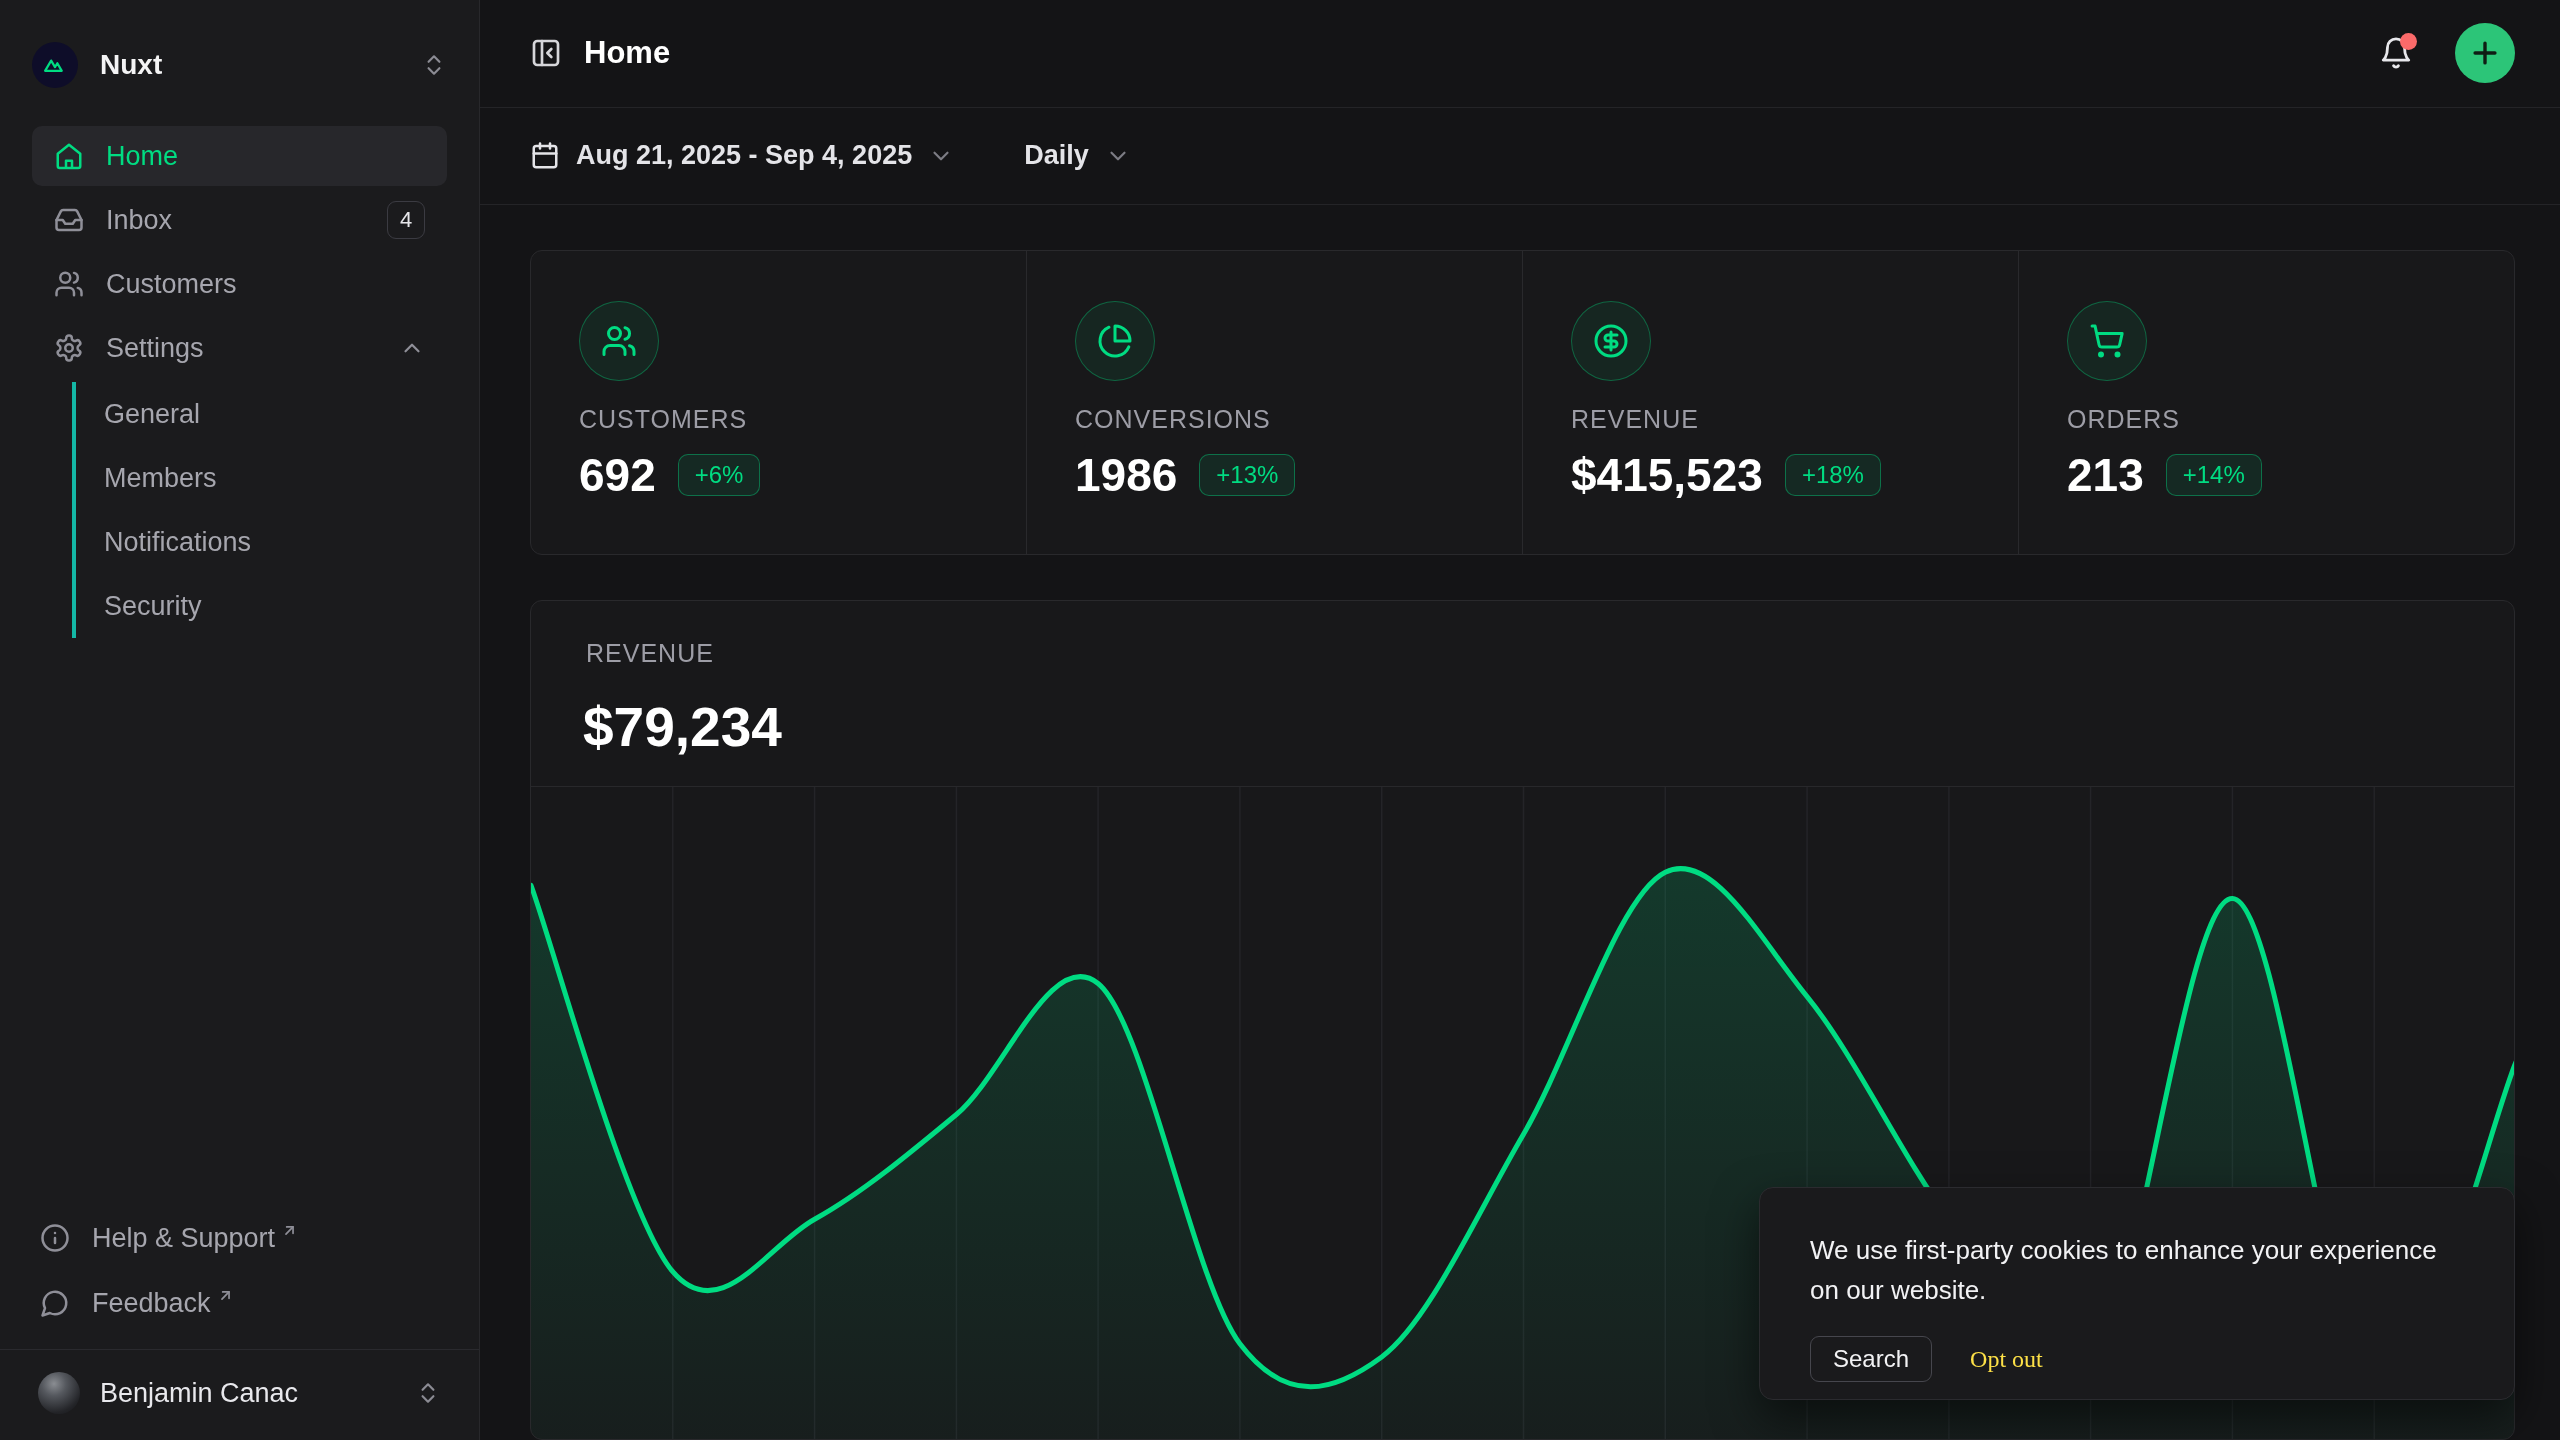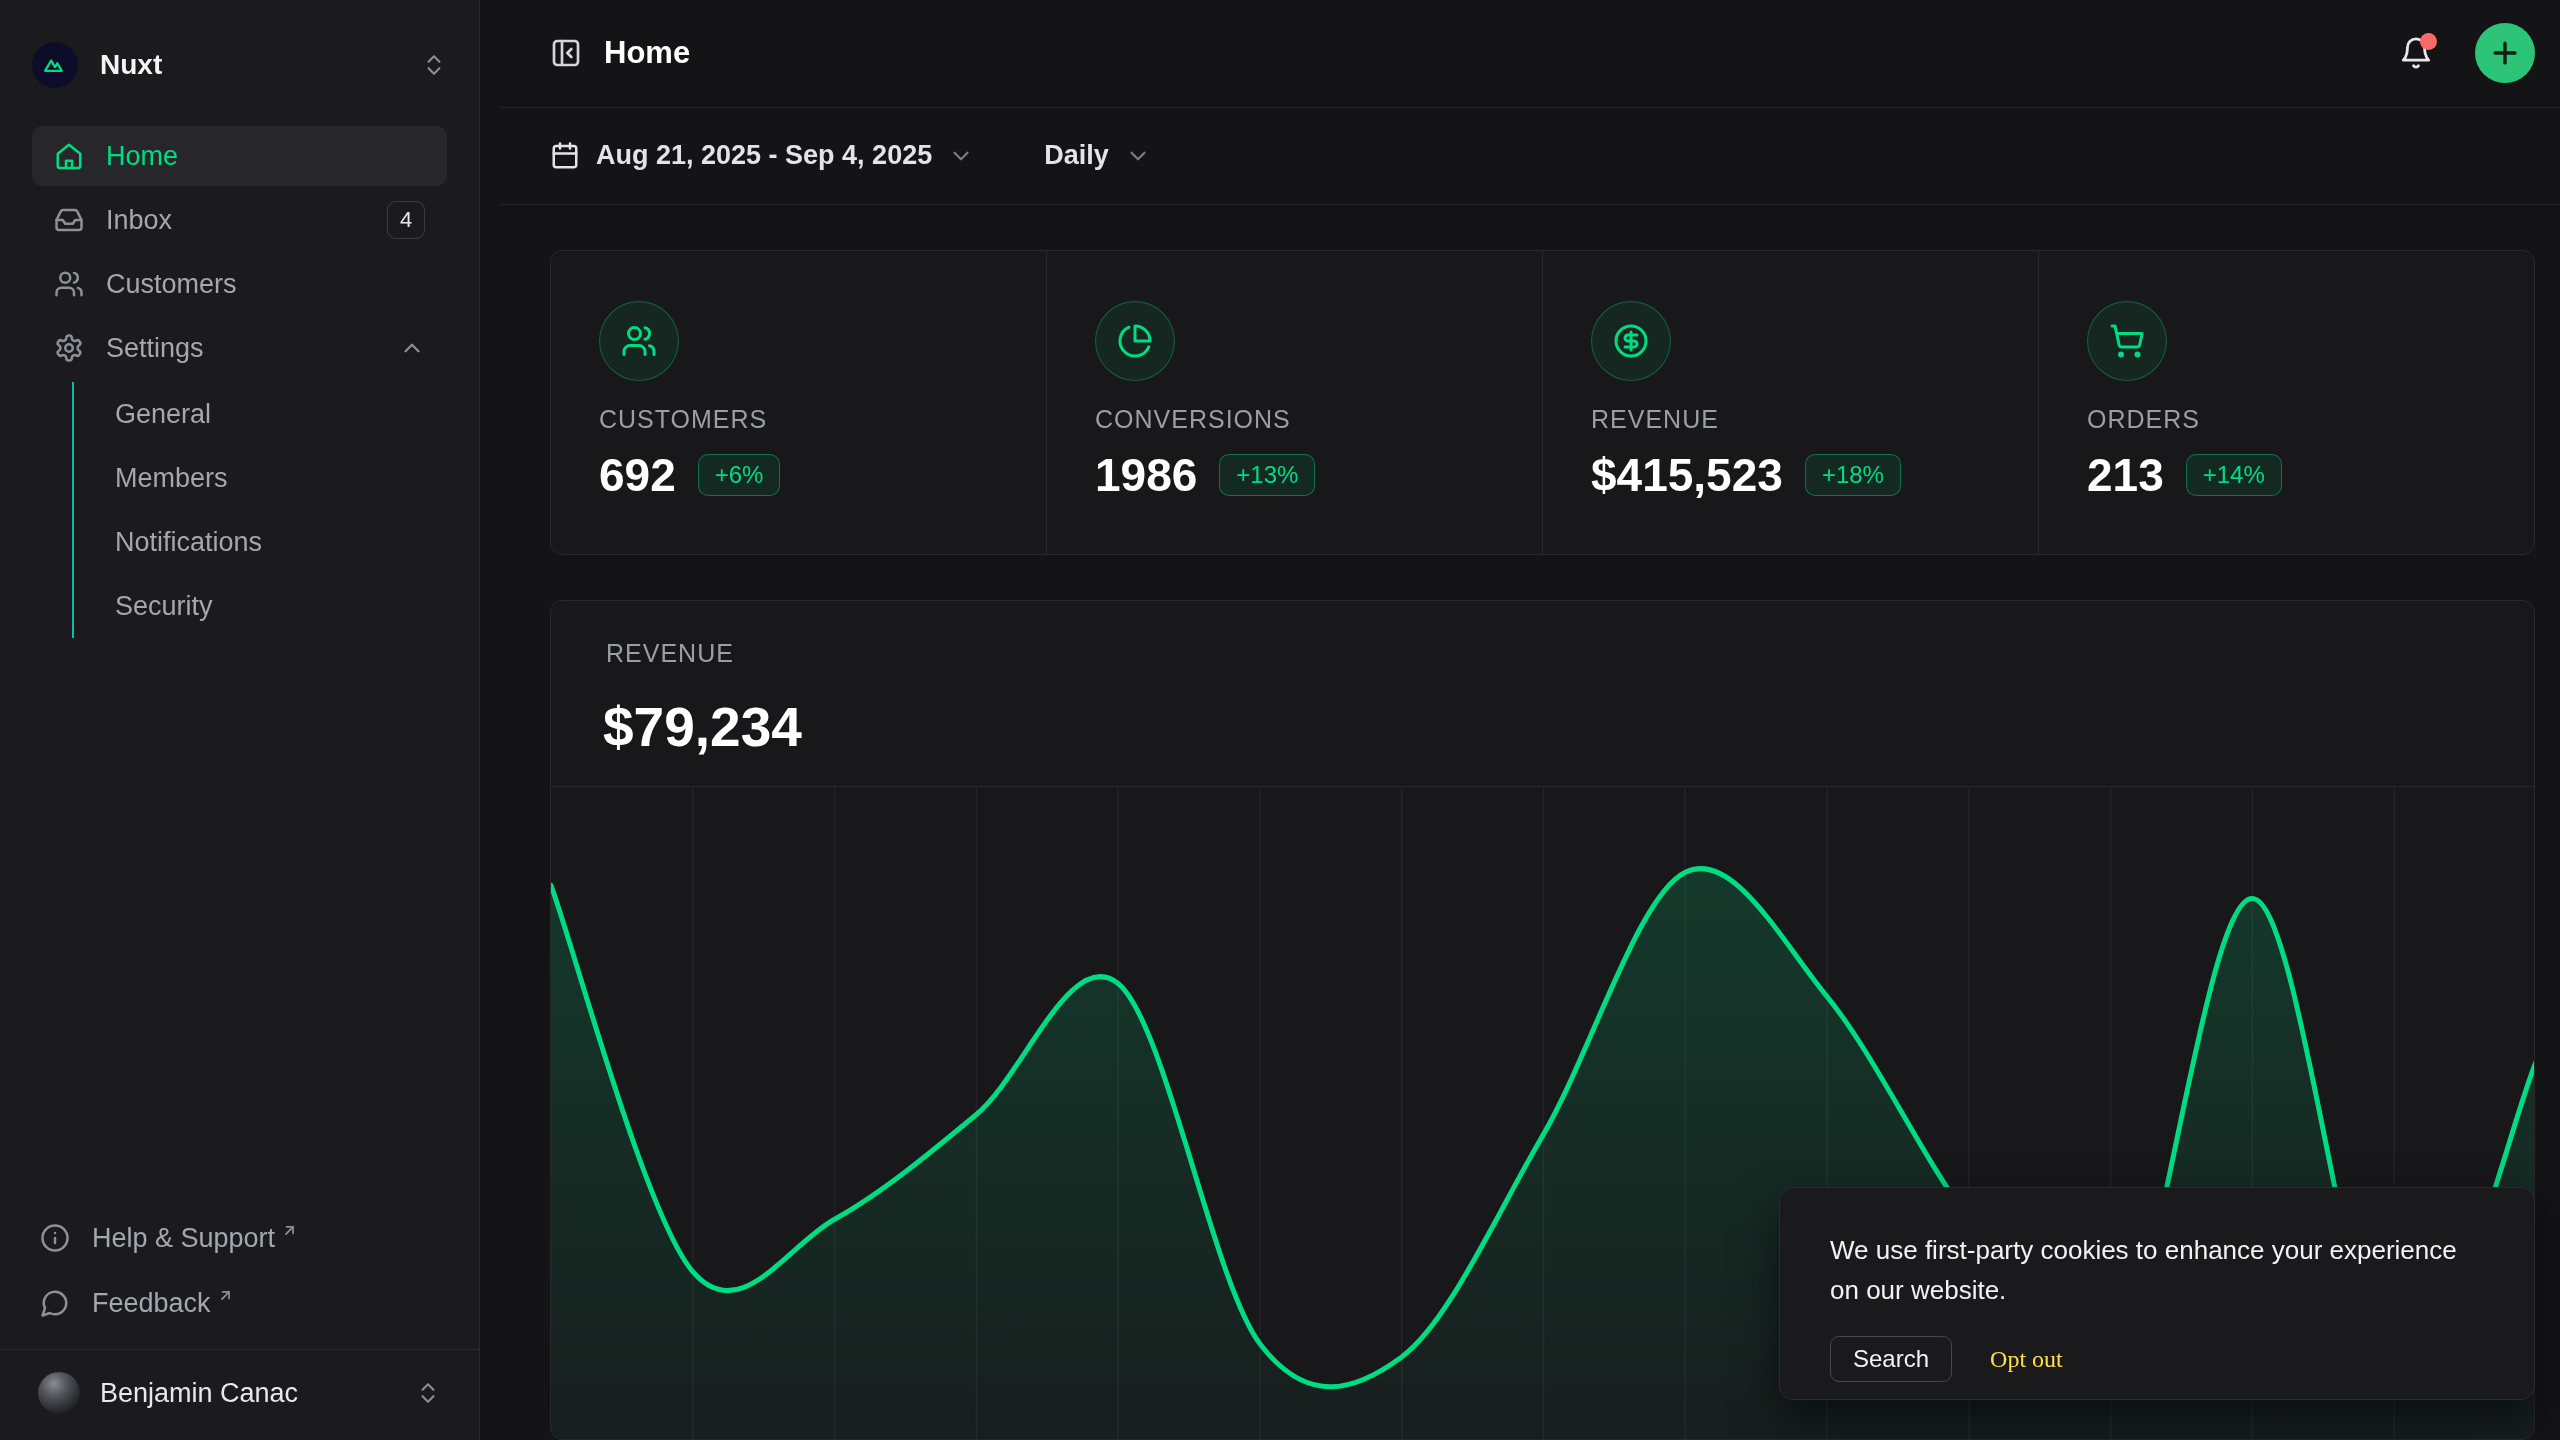--- a/index.html
+++ b/index.html
@@ -1,18 +1,18 @@
 <!DOCTYPE html>
 <html><head>
 <meta charset="utf-8">
 <style>
   * { margin:0; padding:0; box-sizing:border-box; }
   html,body { width:2560px; height:1440px; overflow:hidden; background:#141416;
     font-family:"Liberation Sans", sans-serif; color:#ededf0; }
-  .app { display:flex; width:2072px; height:1440px;gap:20px; }
+  .app { display:flex; width:2072px; height:1440px; }
 
   
   .sidebar { width:480px; height:1440px; background:#1b1b1d; border-right:1px solid #28282b;
     padding:40px 32px 14px; display:flex; flex-direction:column; flex-shrink:0; }
   .brand-row { display:flex; align-items:center; height:50px; }
   .brand-logo { width:46px; height:46px; border-radius:50%; background:#0e0d29;
     display:flex; align-items:center; justify-content:center; }
   .brand-name { margin-left:22px; font-size:28px; font-weight:600; color:#f4f4f5; }
   .brand-unfold { margin-left:auto; color:#8b8b93; display:flex; }
 
@@ -28,21 +28,21 @@
   .nav-item { display:flex; align-items:center; height:60px; border-radius:10px; padding:0 22px;
     color:#a6a6ae; font-size:27px; cursor:pointer; }
   .nav-item .nico { display:flex; color:#8f8f98; }
   .nav-item span.lbl { margin-left:22px; }
   .nav-item.active { background:#27272b; color:#00DC82; }
   .nav-item.active .nico { color:#00DC82; }
   .nav-badge { margin-left:auto; min-width:38px; height:38px; border:1px solid #3b3b42; border-radius:9px;
     color:#e6e6ea; font-size:22px; display:flex; align-items:center; justify-content:center; }
   .nav-chev { margin-left:auto; color:#8f8f98; display:flex; }
 
-  .submenu { margin-left:40px; border-left:2px solid #14b8a6; padding-left:41px;
+  .submenu { margin-left:40px; border-left:4px solid #14b8a6; padding-left:28px;
     display:flex; flex-direction:column; }
   .submenu-item { height:64px; display:flex; align-items:center; font-size:27px; color:#a6a6ae; cursor:pointer; }
 
   .sidebar-footer { margin-top:auto; display:flex; flex-direction:column; gap:5px; }
   .foot-item { display:flex; align-items:flex-start; height:60px; padding:0 8px; color:#a6a6ae;
     font-size:27px; cursor:pointer; align-items:center; }
   .foot-item .nico { display:flex; color:#8f8f98; }
   .foot-item span.lbl { margin-left:22px; }
   .ext-arrow { display:flex; color:#8f8f98; margin-left:6px; transform:translateY(-8px); }
 

